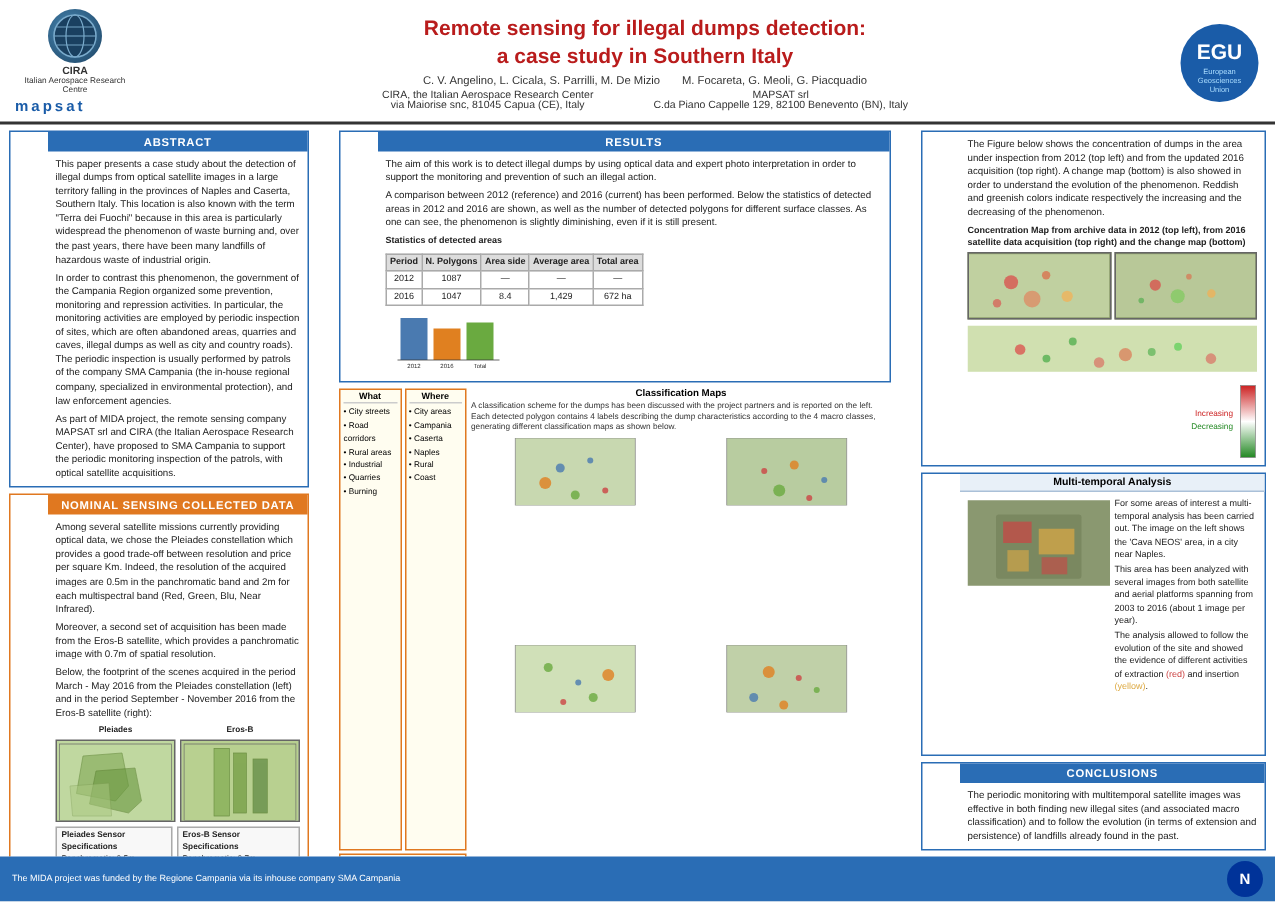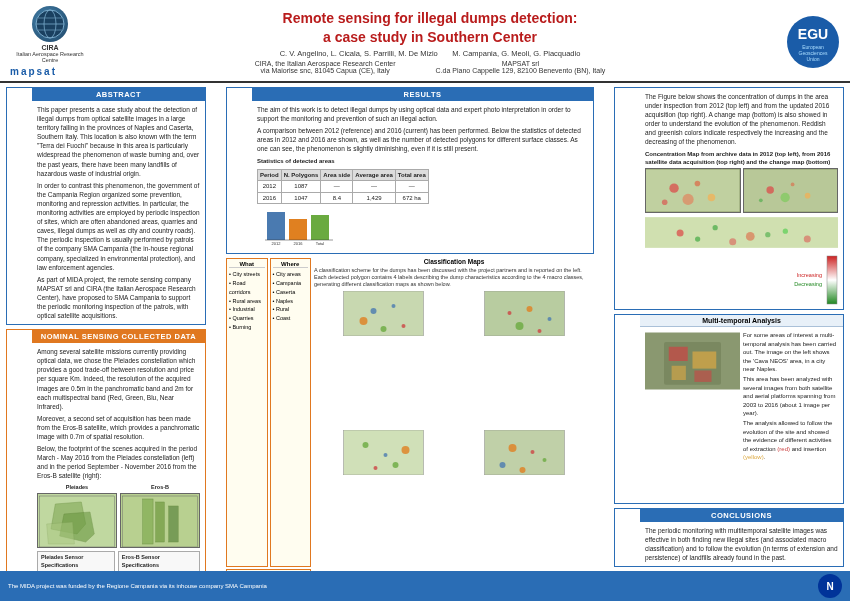--- a/index.html
+++ b/index.html
@@ -273,25 +273,25 @@
           <div>Italian Aerospace Research Centre</div>
         </div>
       </div>
       <div class="mapsat-logo" style="margin-top:3px;">
         <span style="color:#1a5ca8; font-weight:bold; font-size:10px; letter-spacing:2px;">mapsat</span>
       </div>
     </div>
     <div class="header-center">
       <div class="header-title">
         <span>Remote sensing for illegal dumps detection:</span><br>
-        <span>a case study in Southern Center</span>
+        <span>a case study in Southern Italy</span>
       </div>
       <div class="header-authors">
         <span>C. V. Angelino, L. Cicala, S. Parrilli, M. De Mizio</span>&nbsp;&nbsp;&nbsp;&nbsp;&nbsp;&nbsp;
-        <span>M. Campania, G. Meoli, G. Piacquadio</span>
+        <span>M. Focareta, G. Meoli, G. Piacquadio</span>
       </div>
       <div class="header-affiliations">
         <div>
           <div>CIRA, the Italian Aerospace Research Center</div>
           <div>via Maiorise snc, 81045 Capua (CE), Italy</div>
         </div>
         <div>
           <div>MAPSAT srl</div>
           <div>C.da Piano Cappelle 129, 82100 Benevento (BN), Italy</div>
         </div>

